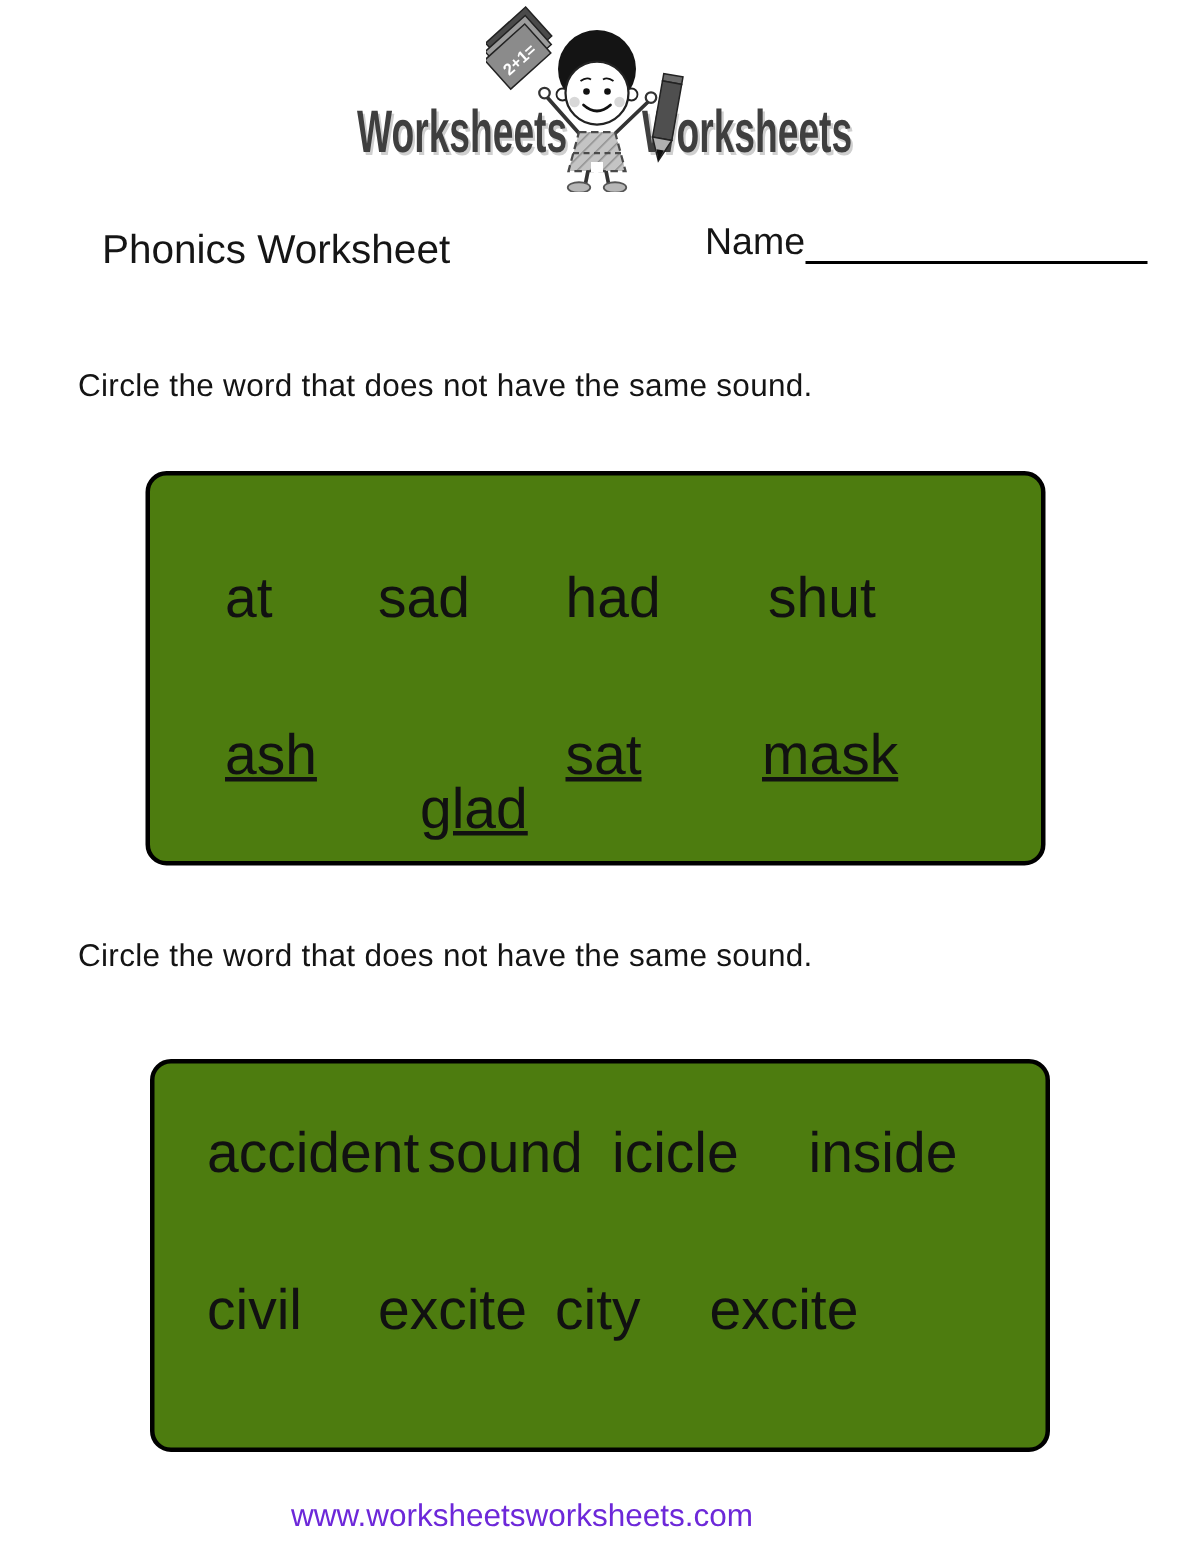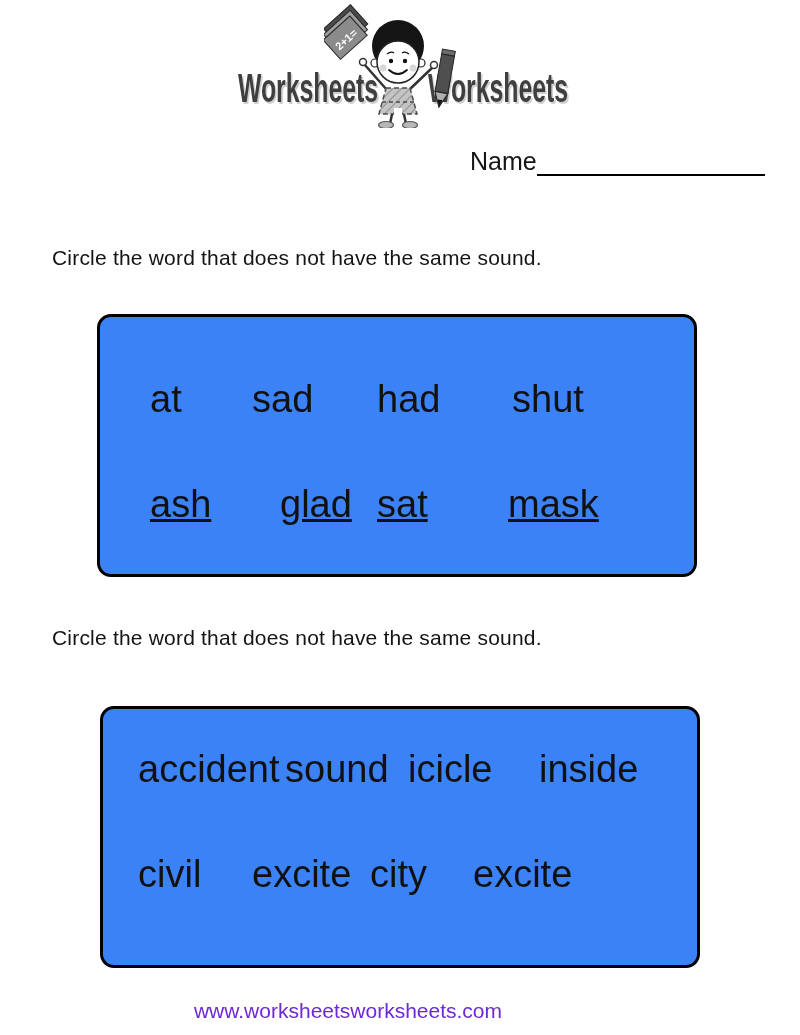--- a/index.html
+++ b/index.html
@@ -19,28 +19,28 @@
   .logo-text.right { left:428px; }
   .mascot { position:absolute; left:324px; top:4px; width:142px; height:124px; }
   
   .title { position:absolute; left:68px; top:151px; font-size:27px; color:#151515; }
   .name-label { position:absolute; left:470px; top:147px; font-size:25px; color:#151515; }
   .name-line  { position:absolute; left:537px; top:174px; width:228px; height:0; border-bottom:2px solid #000; }
   
   .instruction { position:absolute; left:52px; font-size:21px; letter-spacing:0.2px; color:#141414; }
   #instr1 { top:246px; }
   #instr2 { top:626px; }
-  .wordbox { position:absolute; border:3px solid #000; border-radius:14px; background:#3b82f6; }
+  .wordbox { position:absolute; border:3px solid #000; border-radius:14px; background:#4d7c0f; }
   #box1 { left:97px;  top:314px; width:594px; height:257px; }
   #box2 { left:100px; top:706px; width:594px; height:256px; }
   .word { position:absolute; font-size:38px; line-height:38px; color:#111; white-space:nowrap; }
   
   #box1 .r1 { top:63px; }  #box1 .r2 { top:168px;text-decoration:underline; }
   #b1w1 { left:50px; } #b1w2 { left:152px; } #b1w3 { left:277px; } #b1w4 { left:412px; }
-  #b1w5 { left:50px; } #b1w6 { left:180px; } #b1w7 { left:277px; } #b1w8 { left:408px; }
+  #b1w5 { left:50px; } #b1w6 { left:180px;margin-top:36px; } #b1w7 { left:277px; } #b1w8 { left:408px; }
   
   #box2 .r1 { top:41px; }  #box2 .r2 { top:146px; }
   #b2w1 { left:35px; } #b2w2 { left:182px; } #b2w3 { left:305px; } #b2w4 { left:436px; }
   #b2w5 { left:35px; } #b2w6 { left:149px; } #b2w7 { left:267px; } #b2w8 { left:370px; }
   
   .footer { position:absolute; left:0; top:999px; width:696px; text-align:center; font-size:21px; color:#6d28d9; }
 </style>
 <title>Phonics Worksheet</title></head>
 <body>
 
@@ -102,20 +102,21 @@
         <path d="M78,49 Q81,47 85,50" stroke="#111" stroke-width="1.2" fill="none"></path>
         <circle cx="67" cy="57" r="2.2" fill="#111"></circle>
         <circle cx="81" cy="57" r="2.2" fill="#111"></circle>
         <circle cx="59" cy="64" r="3.5" fill="#d8d8d8"></circle>
         <circle cx="89" cy="64" r="3.5" fill="#d8d8d8"></circle>
         <path d="M65,66 Q74,74 83,66" stroke="#111" stroke-width="1.8" fill="none" stroke-linecap="round"></path>
       </g>
     </svg>
   </div>
 
+  <div class="title">Phonics Worksheet</div>
   <div class="name-label">Name</div>
   <div class="name-line"></div>
 
   <div class="instruction" id="instr1">Circle the word that does not have the same sound.</div>
   <div class="wordbox" id="box1">
     <span class="word r1" id="b1w1">at</span>
     <span class="word r1" id="b1w2">sad</span>
     <span class="word r1" id="b1w3">had</span>
     <span class="word r1" id="b1w4">shut</span>
     <span class="word r2" id="b1w5">ash</span>

